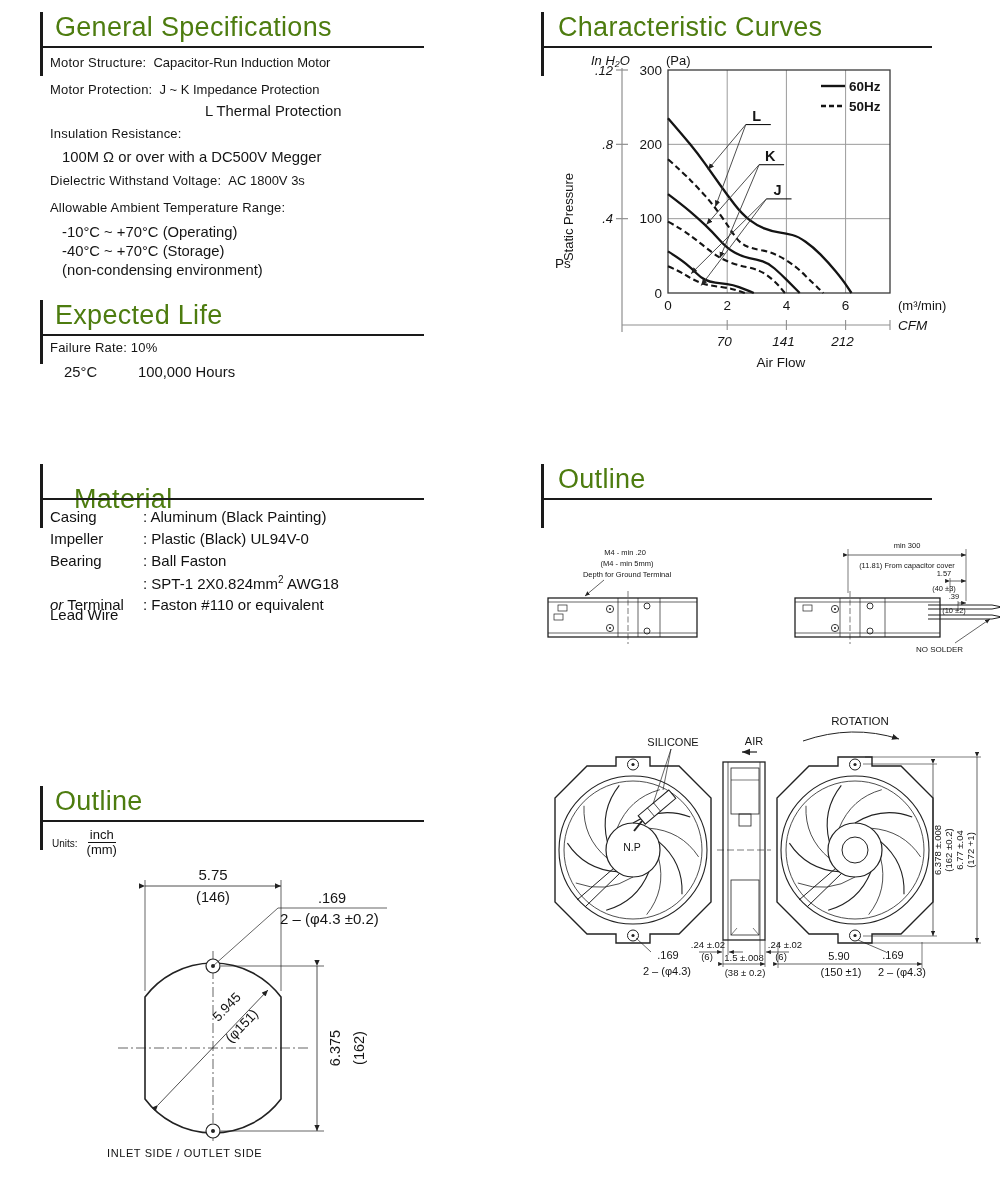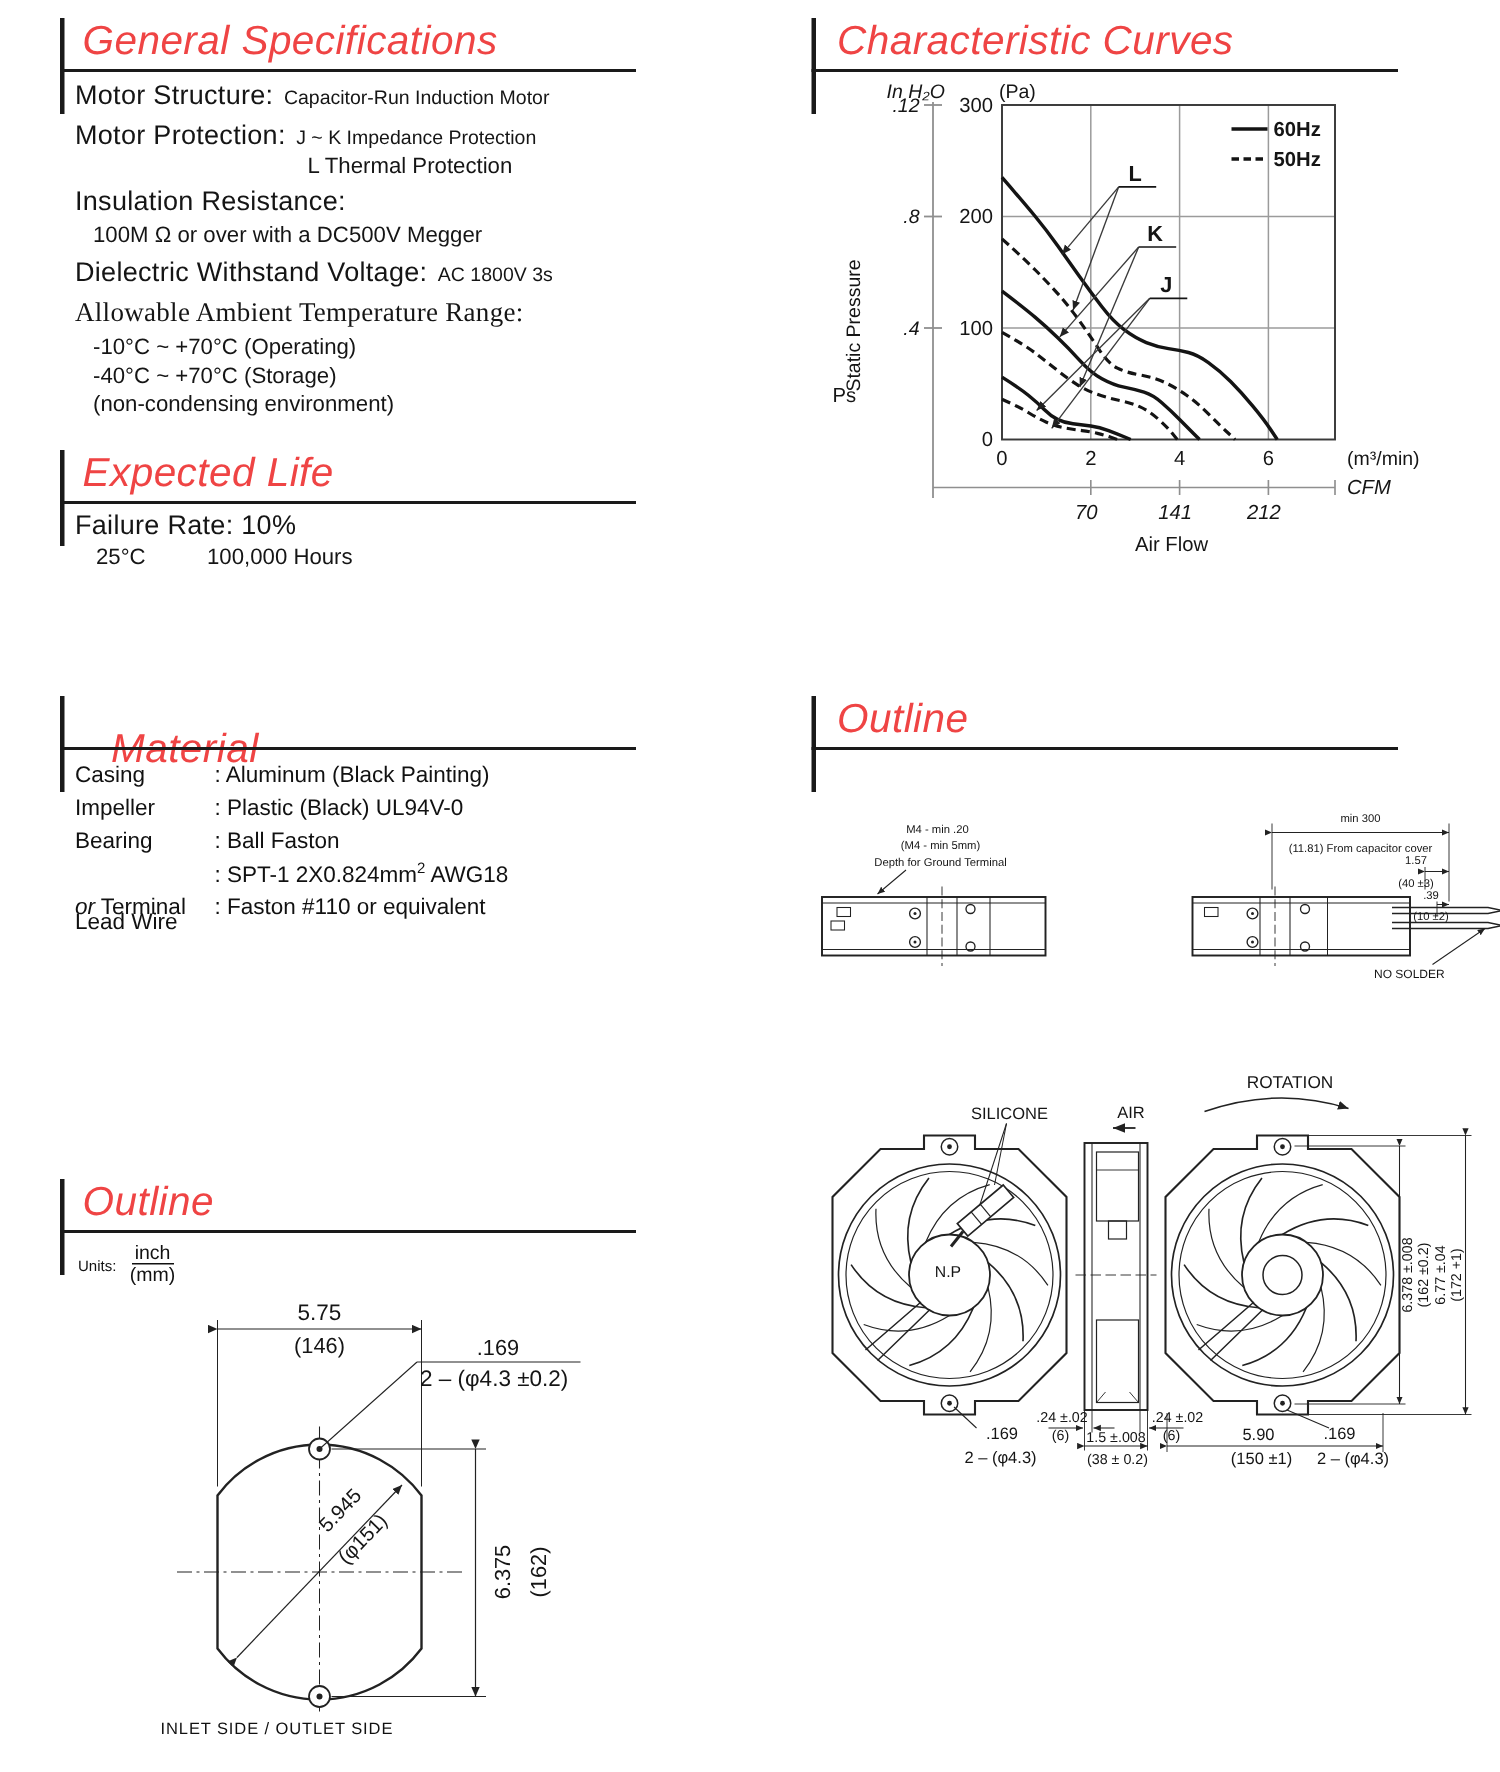--- a/index.html
+++ b/index.html
@@ -1,25 +1,25 @@
 <!DOCTYPE html>
 <html><head>
 <meta charset="utf-8">
 <style>
   html,body{margin:0;padding:0;background:#fff;}
   body{font-family:"Liberation Sans",sans-serif;color:#111;}
   #page{position:relative;width:1000px;height:1181px;background:#fff;overflow:hidden;}
   .abs{position:absolute;}
   
   .hdr-bar{position:absolute;width:3px;height:64px;background:#1a1a1a;}
-  .hdr-title{position:absolute;font-style:italic;font-size:27px;color:#ef4444;white-space:nowrap;letter-spacing:.3px;}
+  .hdr-title{position:absolute;font-size:27px;color:#4d7c0f;white-space:nowrap;letter-spacing:.3px;}
   .hdr-rule{position:absolute;height:2px;background:#1a1a1a;}
   
   .line{position:absolute;white-space:nowrap;}
-  .spec-label{font-size:18px;letter-spacing:.2px;color:#151515;}
+  .spec-label{font-size:13px;letter-spacing:.2px;color:#151515;}
   .spec-value{font-size:13px;margin-left:7px;color:#151515;}
   .spec-sub{font-size:14.8px;color:#151515;text-align:center;}
   .mat-item{font-size:15px;}
   .mat-val{font-size:15px;}
   .ital{font-style:italic;}
   sup{font-size:10px;}
   
   .units-label{font-size:10px;}
   .frac{display:inline-flex;flex-direction:column;align-items:center;margin-left:9px;font-size:13px;line-height:1.1;vertical-align:middle;}
   .frac-top{border-bottom:1.4px solid #111;padding:0 2px;text-align:right;}
@@ -44,21 +44,21 @@
       <span class="spec-label">Motor Protection:</span><span class="spec-value">J ~ K Impedance Protection</span>
     </div>
     <div class="line spec-sub" style="left:205px;top:103px;">L Thermal Protection</div>
     <div class="line" style="left:50px;top:124px;">
       <span class="spec-label">Insulation Resistance:</span>
     </div>
     <div class="line spec-sub" style="left:62px;top:149px;">100M Ω or over with a DC500V Megger</div>
     <div class="line" style="left:50px;top:171px;">
       <span class="spec-label">Dielectric Withstand Voltage:</span><span class="spec-value">AC 1800V 3s</span>
     </div>
-    <div class="line" style="left:50px;top:198px;font-family:Liberation Serif, serif;">
+    <div class="line" style="left:50px;top:198px;">
       <span class="spec-label">Allowable Ambient Temperature Range:</span>
     </div>
     <div class="line spec-sub" style="left:62px;top:224px;">-10°C ~ +70°C (Operating)</div>
     <div class="line spec-sub" style="left:62px;top:243px;">-40°C ~ +70°C (Storage)</div>
     <div class="line spec-sub" style="left:62px;top:262px;">(non-condensing environment)</div>
   </div>
 
   <div>
     <span class="hdr-bar" style="left:40px;top:300px;"></span>
     <div class="hdr-title" style="left:55px;top:300px;">Expected Life</div>

